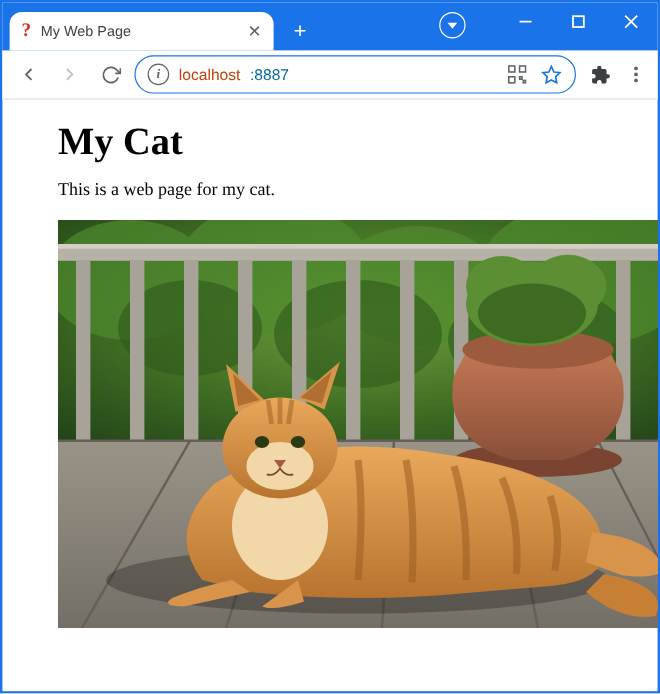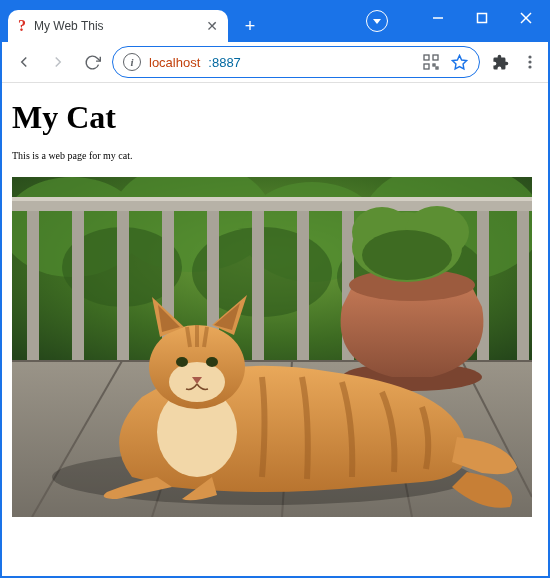--- a/index.html
+++ b/index.html
@@ -174,47 +174,48 @@
     gap: 10px;
     padding-left: 4px;
   }
   
   .content {
     flex: 1;
     overflow: auto;
     padding: 8px 10px;
     font-family: "Times New Roman", serif;
     color: #000;
+    margin-left: 36px;
   }
   .content h1 {
     font-size: 32px;
     margin: 8px 0 14px 0;
     font-weight: bold;
   }
   .content p {
-    font-size: 10px;
+    font-size: 15px;
     margin: 0 0 16px 0;
   }
   .photo {
     width: 520px;
     height: 340px;
     position: relative;
     overflow: hidden;
   }
   .photo svg { display: block; }
 </style>
 </head>
 <body>
 
 <div class="window">
 
   <div class="titlebar">
     <div class="tab">
       <span class="favicon">?</span>
-      <span class="tab-title">My Web This</span>
+      <span class="tab-title">My Web Page</span>
       <span class="tab-close">✕</span>
     </div>
     <div class="new-tab">+</div>
 
     <div class="caret-down"></div>
 
     <div class="win-controls">
       <div class="win-btn" title="Minimize">
         <svg width="12" height="12">
             <line x1="1" y1="6" x2="11" y2="6" stroke-width="1.5"></line>

